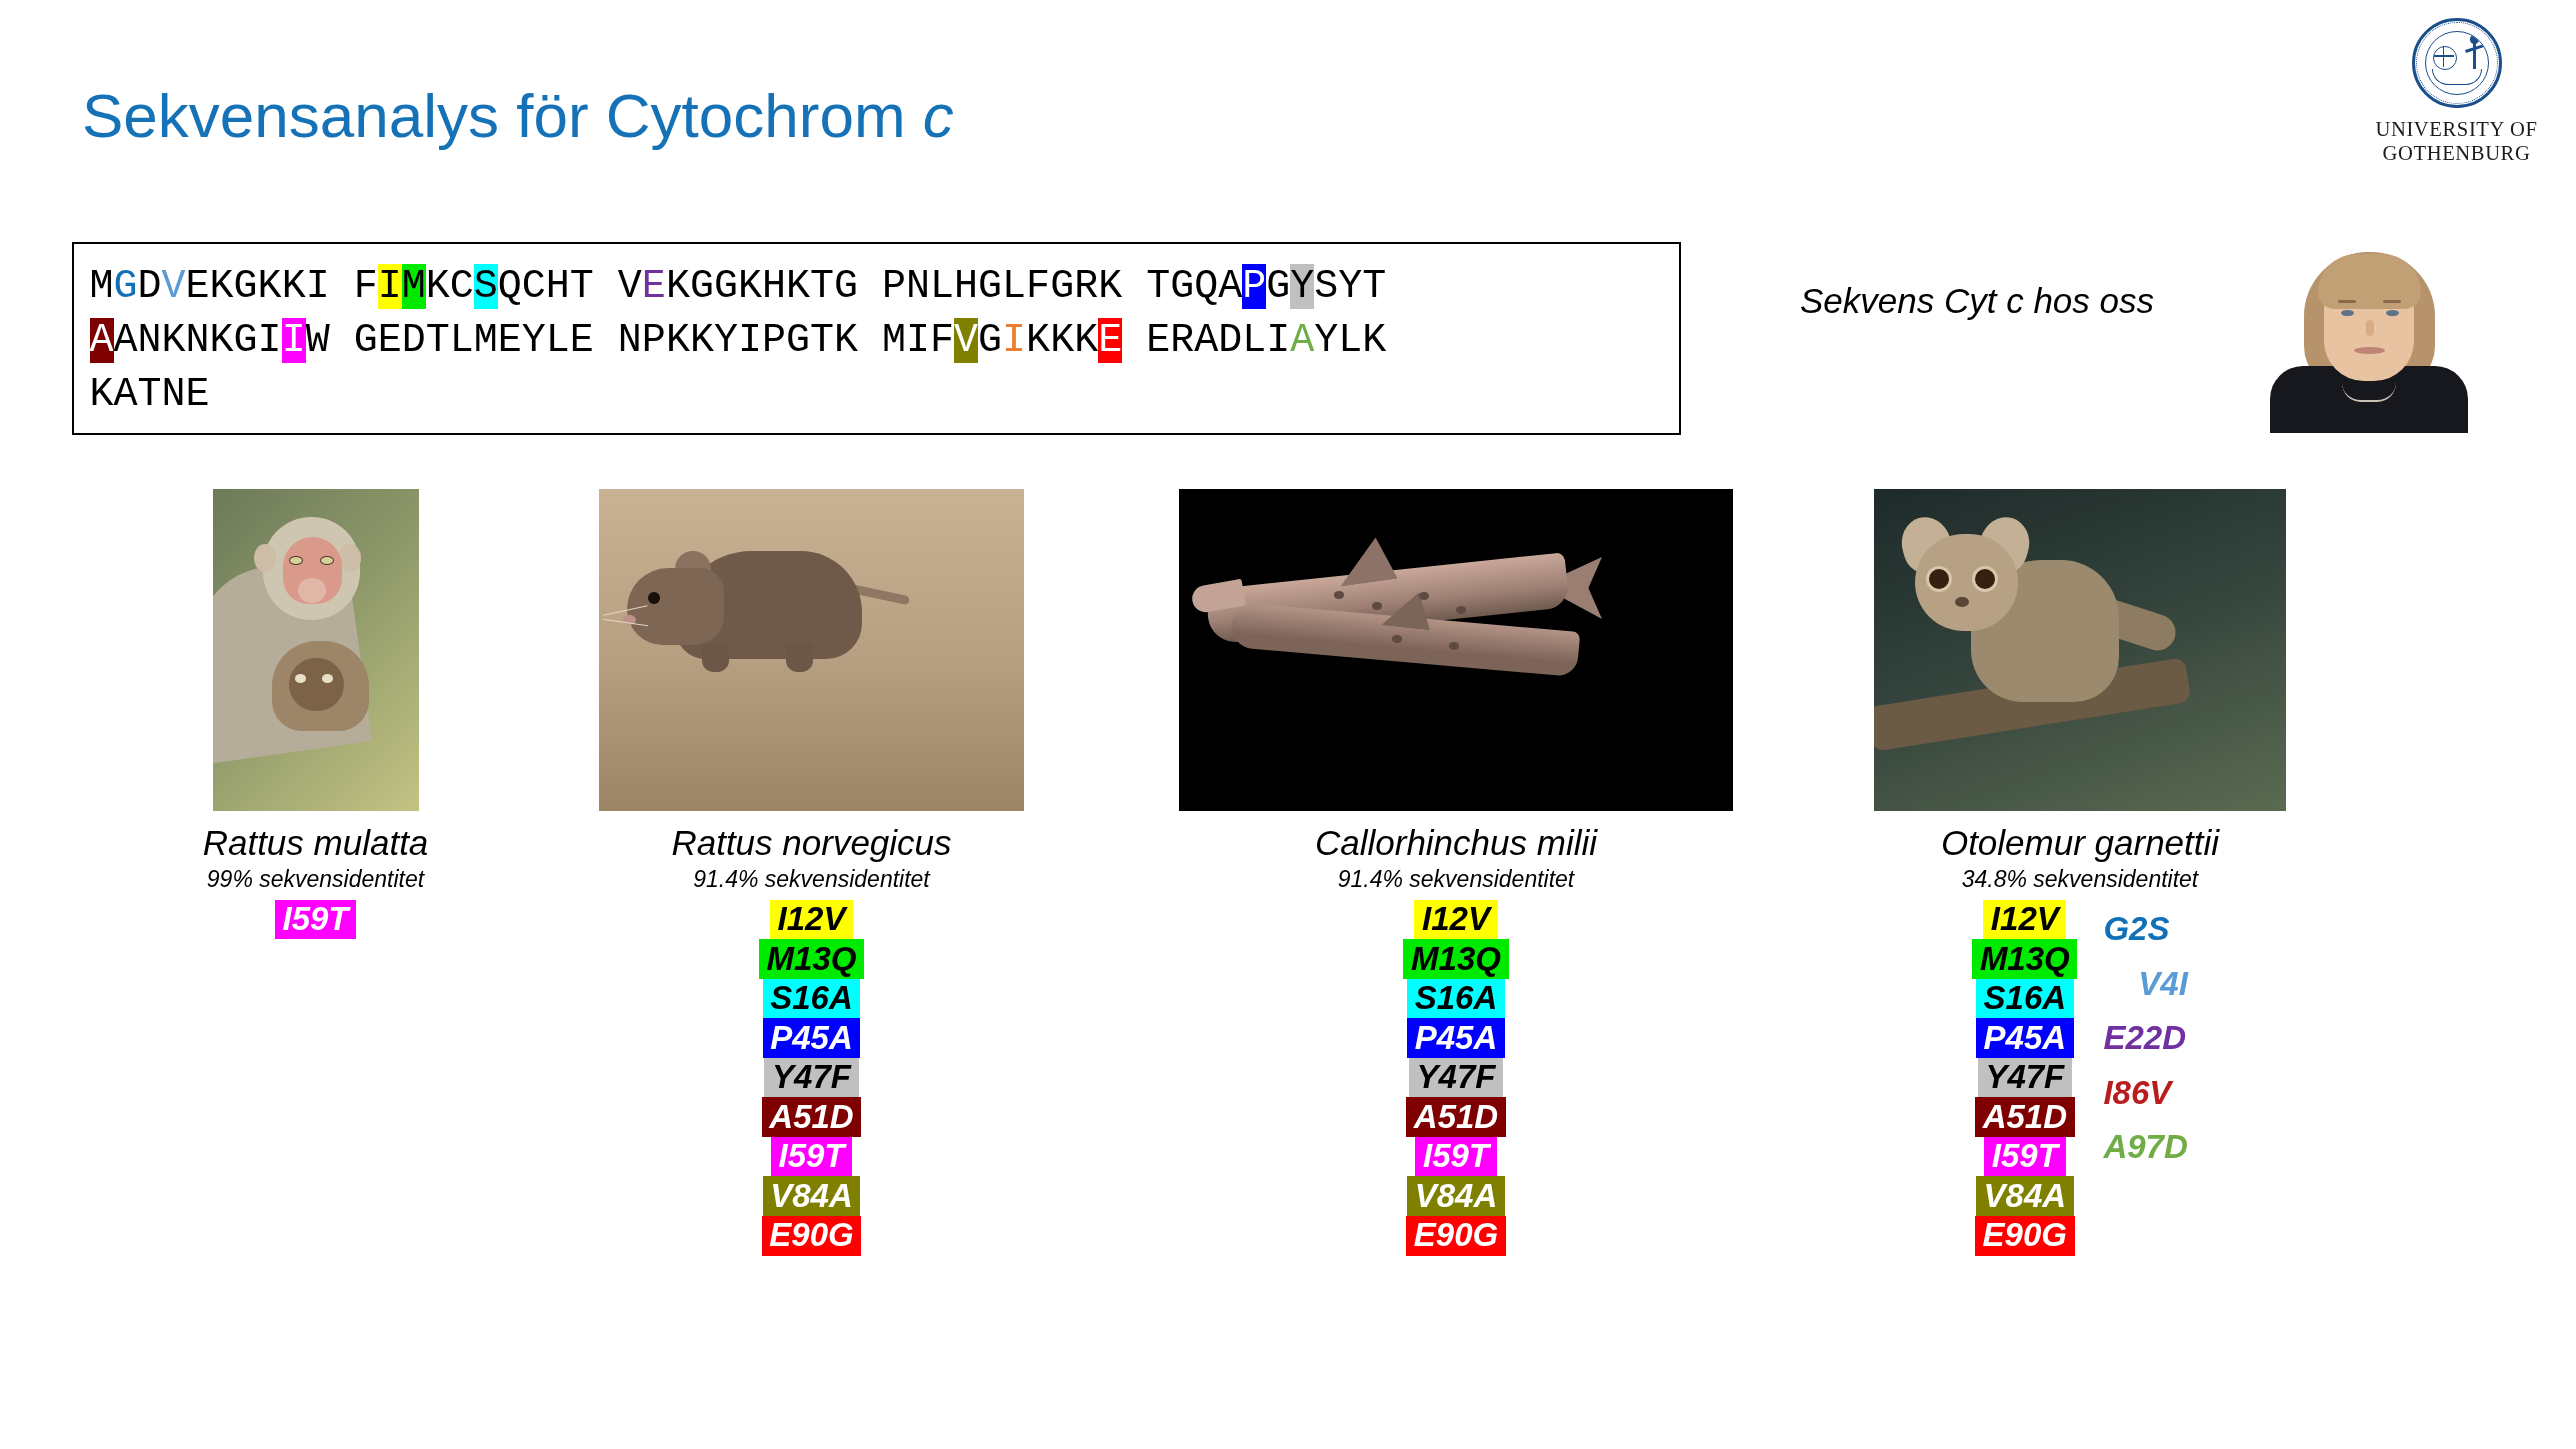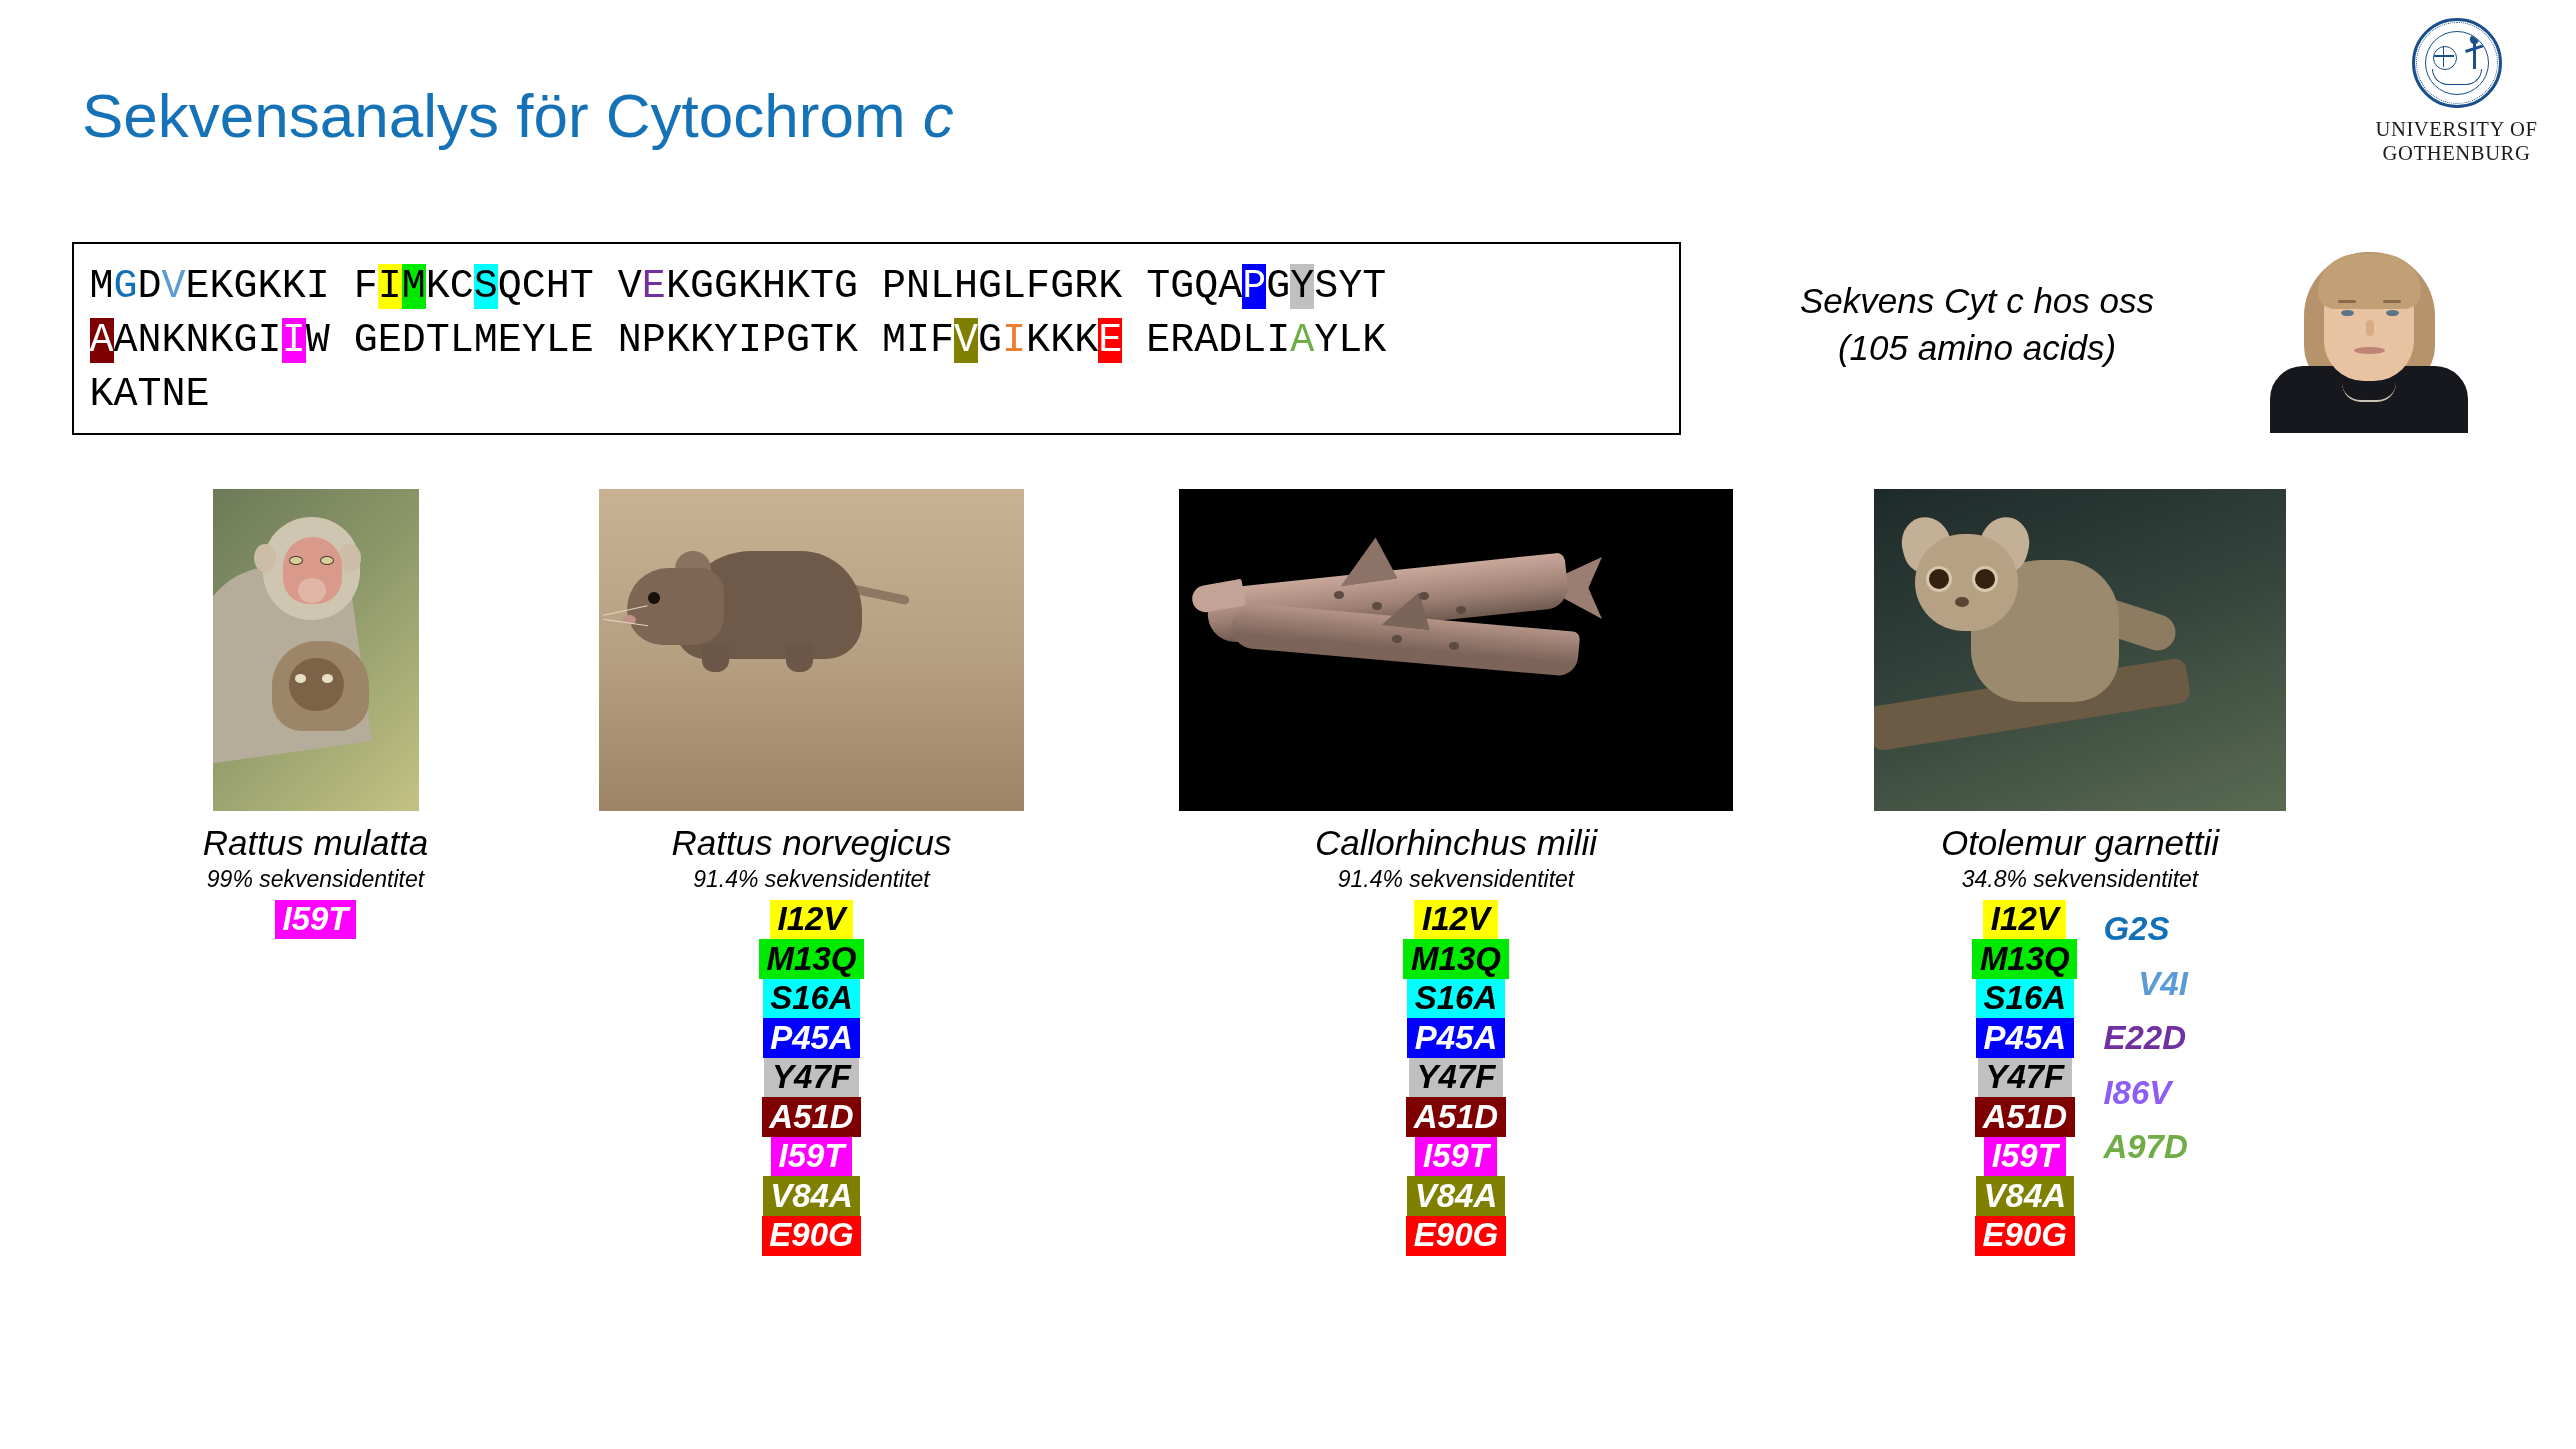--- a/index.html
+++ b/index.html
@@ -237,21 +237,20 @@
   <div id="slide-title">
     <span>Sekvensanalys för Cytochrom </span><span class="ital">c</span>
   </div>
 
   <div id="sequence-box">
     <div id="sequence-text"><div><span>M</span><span style="color: rgb(16, 112, 184);">G</span><span>D</span><span style="color: rgb(91, 155, 213);">V</span><span>E</span><span>K</span><span>G</span><span>K</span><span>K</span><span>I</span><span> </span><span>F</span><span class="hl" style="background: rgb(255, 255, 0); color: rgb(0, 0, 0);">I</span><span class="hl" style="background: rgb(0, 234, 0); color: rgb(0, 0, 0);">M</span><span>K</span><span>C</span><span class="hl" style="background: rgb(0, 255, 255); color: rgb(0, 0, 0);">S</span><span>Q</span><span>C</span><span>H</span><span>T</span><span> </span><span>V</span><span style="color: rgb(112, 48, 160);">E</span><span>K</span><span>G</span><span>G</span><span>K</span><span>H</span><span>K</span><span>T</span><span>G</span><span> </span><span>P</span><span>N</span><span>L</span><span>H</span><span>G</span><span>L</span><span>F</span><span>G</span><span>R</span><span>K</span><span> </span><span>T</span><span>G</span><span>Q</span><span>A</span><span class="hl" style="background: rgb(0, 0, 255); color: rgb(255, 255, 255);">P</span><span>G</span><span class="hl" style="background: rgb(192, 192, 192); color: rgb(0, 0, 0);">Y</span><span>S</span><span>Y</span><span>T</span></div><div><span class="hl" style="background: rgb(126, 0, 0); color: rgb(255, 255, 255);">A</span><span>A</span><span>N</span><span>K</span><span>N</span><span>K</span><span>G</span><span>I</span><span class="hl" style="background: rgb(255, 0, 255); color: rgb(255, 255, 255);">I</span><span>W</span><span> </span><span>G</span><span>E</span><span>D</span><span>T</span><span>L</span><span>M</span><span>E</span><span>Y</span><span>L</span><span>E</span><span> </span><span>N</span><span>P</span><span>K</span><span>K</span><span>Y</span><span>I</span><span>P</span><span>G</span><span>T</span><span>K</span><span> </span><span>M</span><span>I</span><span>F</span><span class="hl" style="background: rgb(128, 128, 0); color: rgb(255, 255, 255);">V</span><span>G</span><span style="color: rgb(237, 125, 49);">I</span><span>K</span><span>K</span><span>K</span><span class="hl" style="background: rgb(255, 0, 0); color: rgb(255, 255, 255);">E</span><span> </span><span>E</span><span>R</span><span>A</span><span>D</span><span>L</span><span>I</span><span style="color: rgb(112, 173, 71);">A</span><span>Y</span><span>L</span><span>K</span></div><div><span>K</span><span>A</span><span>T</span><span>N</span><span>E</span></div></div>
   </div>
 
   <div id="sample-caption">
     <div>Sekvens Cyt c hos oss</div>
-    <div>(105 amino acids)</div>
   </div>
 
   <div id="portrait">
     <div class="face-wrap">
       <div class="face-hairback"></div>
       <div class="face-neck"></div>
       <div class="face-torso"></div>
       <div class="face-head"></div>
       <div class="face-hairtop"></div>
       <div class="face-brow l"></div>
@@ -367,20 +366,20 @@
           <div class="mut" style="background: rgb(192, 192, 192); color: rgb(0, 0, 0);">Y47F</div>
           <div class="mut" style="background: rgb(126, 0, 0); color: rgb(255, 255, 255);">A51D</div>
           <div class="mut" style="background: rgb(255, 0, 255); color: rgb(255, 255, 255);">I59T</div>
           <div class="mut" style="background: rgb(128, 128, 0); color: rgb(255, 255, 255);">V84A</div>
           <div class="mut" style="background: rgb(255, 0, 0); color: rgb(255, 255, 255);">E90G</div>
         </div>
       <div class="mut-plain-list" style="padding-top:9px;">
           <div class="mut-plain" style="color: rgb(16, 112, 184);">G2S</div>
           <div class="mut-plain" style="color: rgb(91, 155, 213); text-align: right;">V4I</div>
           <div class="mut-plain" style="color: rgb(112, 48, 160);">E22D</div>
-          <div class="mut-plain" style="color: #8b5cf6;">I86V</div>
+          <div class="mut-plain" style="color: #b91c1c;">I86V</div>
           <div class="mut-plain" style="color: rgb(112, 173, 71);">A97D</div>
         </div>
     </div>
   </div>
 
 </div>
 
 
 </body></html>

